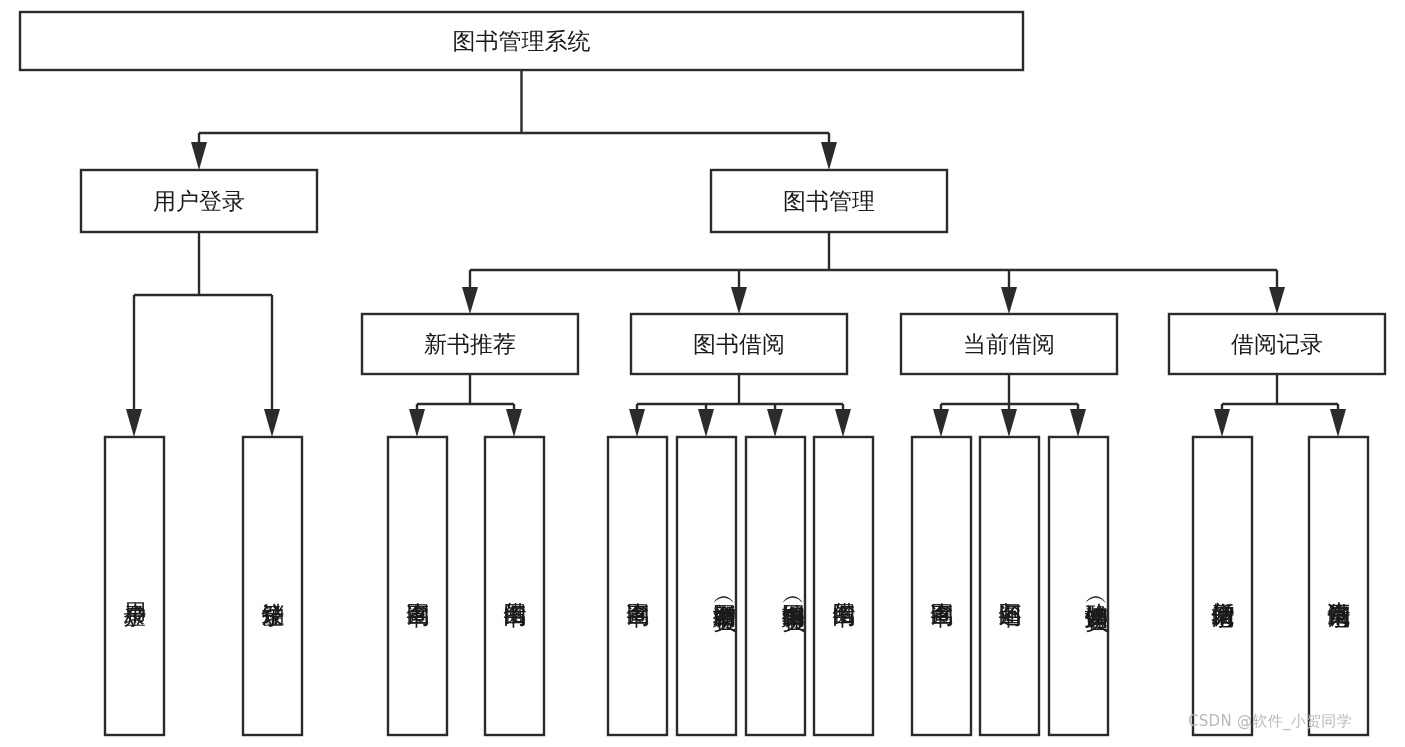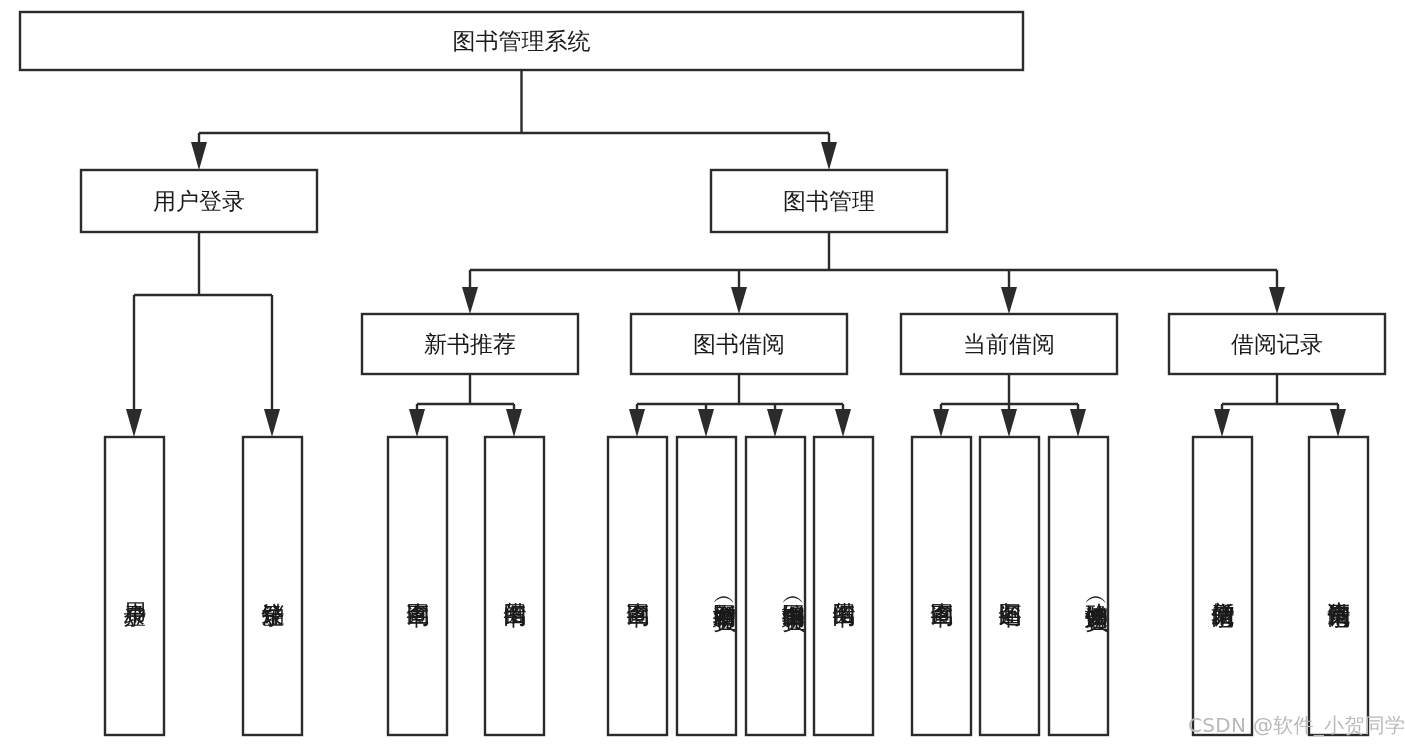--- a/index.html
+++ b/index.html
@@ -71,21 +71,21 @@
     align-items: center;
     justify-content: center;
     pointer-events: none;
     user-select: none;
   }
   .watermark {
     position: absolute;
     left: 1188px;
     top: 712px;
     font-family: "DejaVu Sans", "Liberation Sans", sans-serif;
-    font-size: 20px;
+    font-size: 15px;
     color: #b9b9b9;
     white-space: nowrap;
     user-select: none;
     letter-spacing: 0.3px;
   }
 </style>
 </head>
 <body>
 
 <div id="diagram-root">

